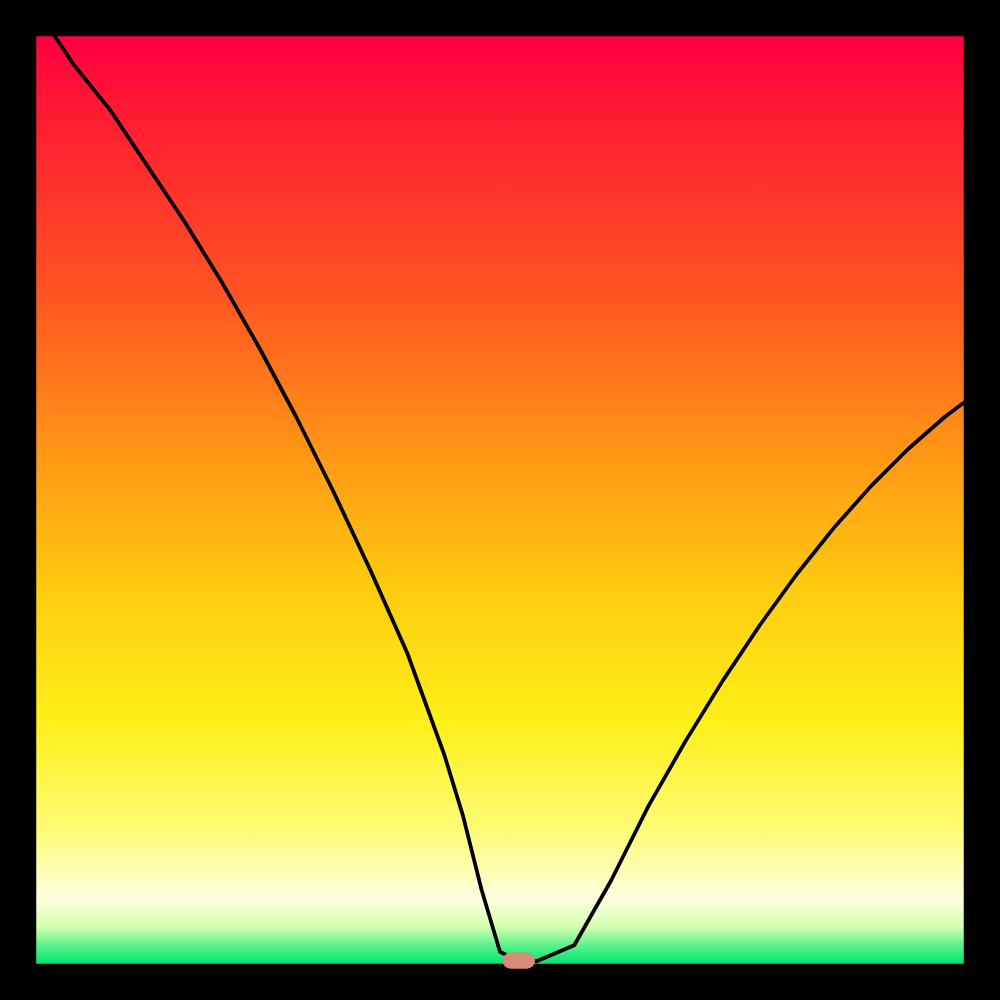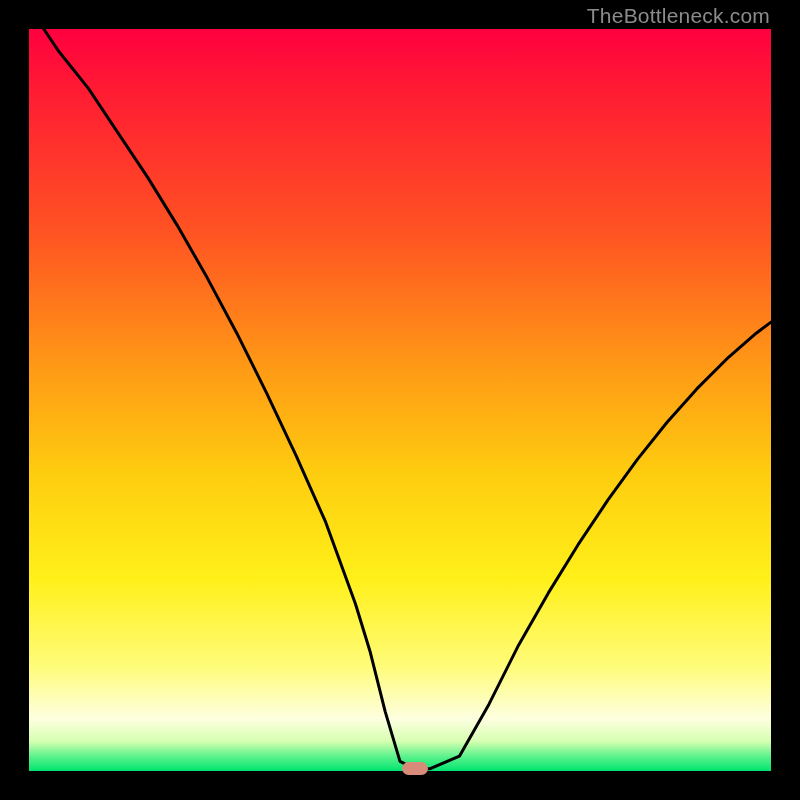--- a/index.html
+++ b/index.html
@@ -62,21 +62,20 @@
     height: 13px;
     border-radius: 7px;
     background: #d98b79;
   }
 </style>
 </head>
 <body>
 
 <div class="frame">
 
-  <div class="watermark">TheBottleneck.com</div>
 
   <div class="plot-area">
 
     <svg class="curve" viewBox="0 0 742 742" preserveAspectRatio="none">
       <path id="curve-path" fill="none" stroke="#000" stroke-width="3" stroke-linejoin="round" stroke-linecap="round" d="M14.8 0.0 L29.7 22.3 L59.4 59.4 L89.0 103.9 L118.7 148.4 L148.4 196.6 L178.1 248.6 L207.8 304.2 L237.4 363.6 L267.1 426.7 L296.8 493.4 L326.5 575.0 L341.3 623.3 L356.2 682.6 L371.0 732.4 L385.8 739.8 L400.7 739.8 L430.4 727.2 L460.0 675.2 L489.7 615.9 L519.4 563.9 L549.1 515.7 L578.8 471.2 L608.4 430.4 L638.1 393.3 L667.8 359.9 L697.5 330.2 L727.2 304.2 L742.0 293.1"></path>
     </svg>
 
     <div id="min-marker" class="marker" style="left: 372.84px; top: 732.774px;"></div>
   </div>
 

